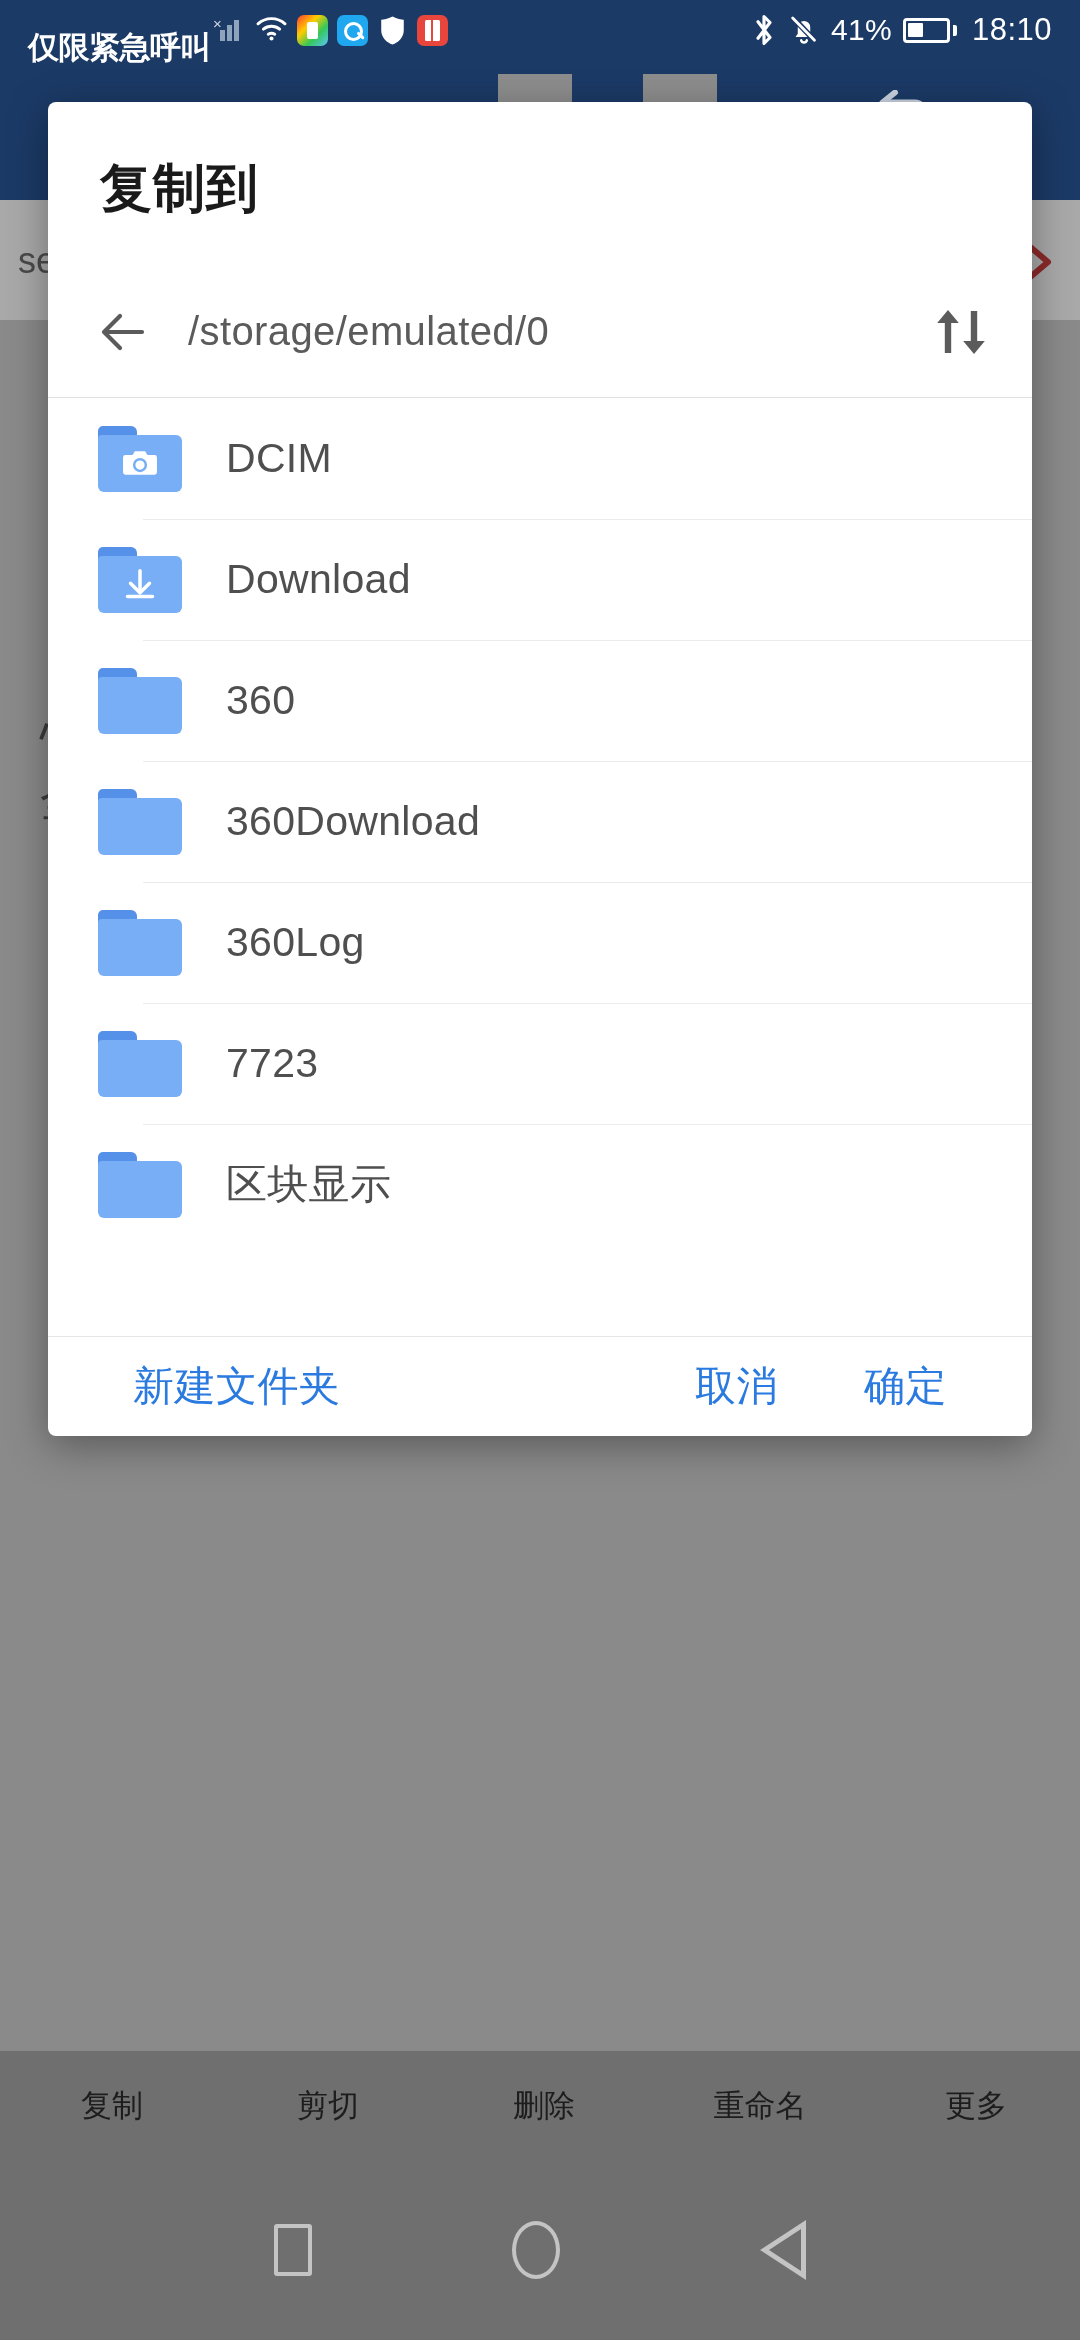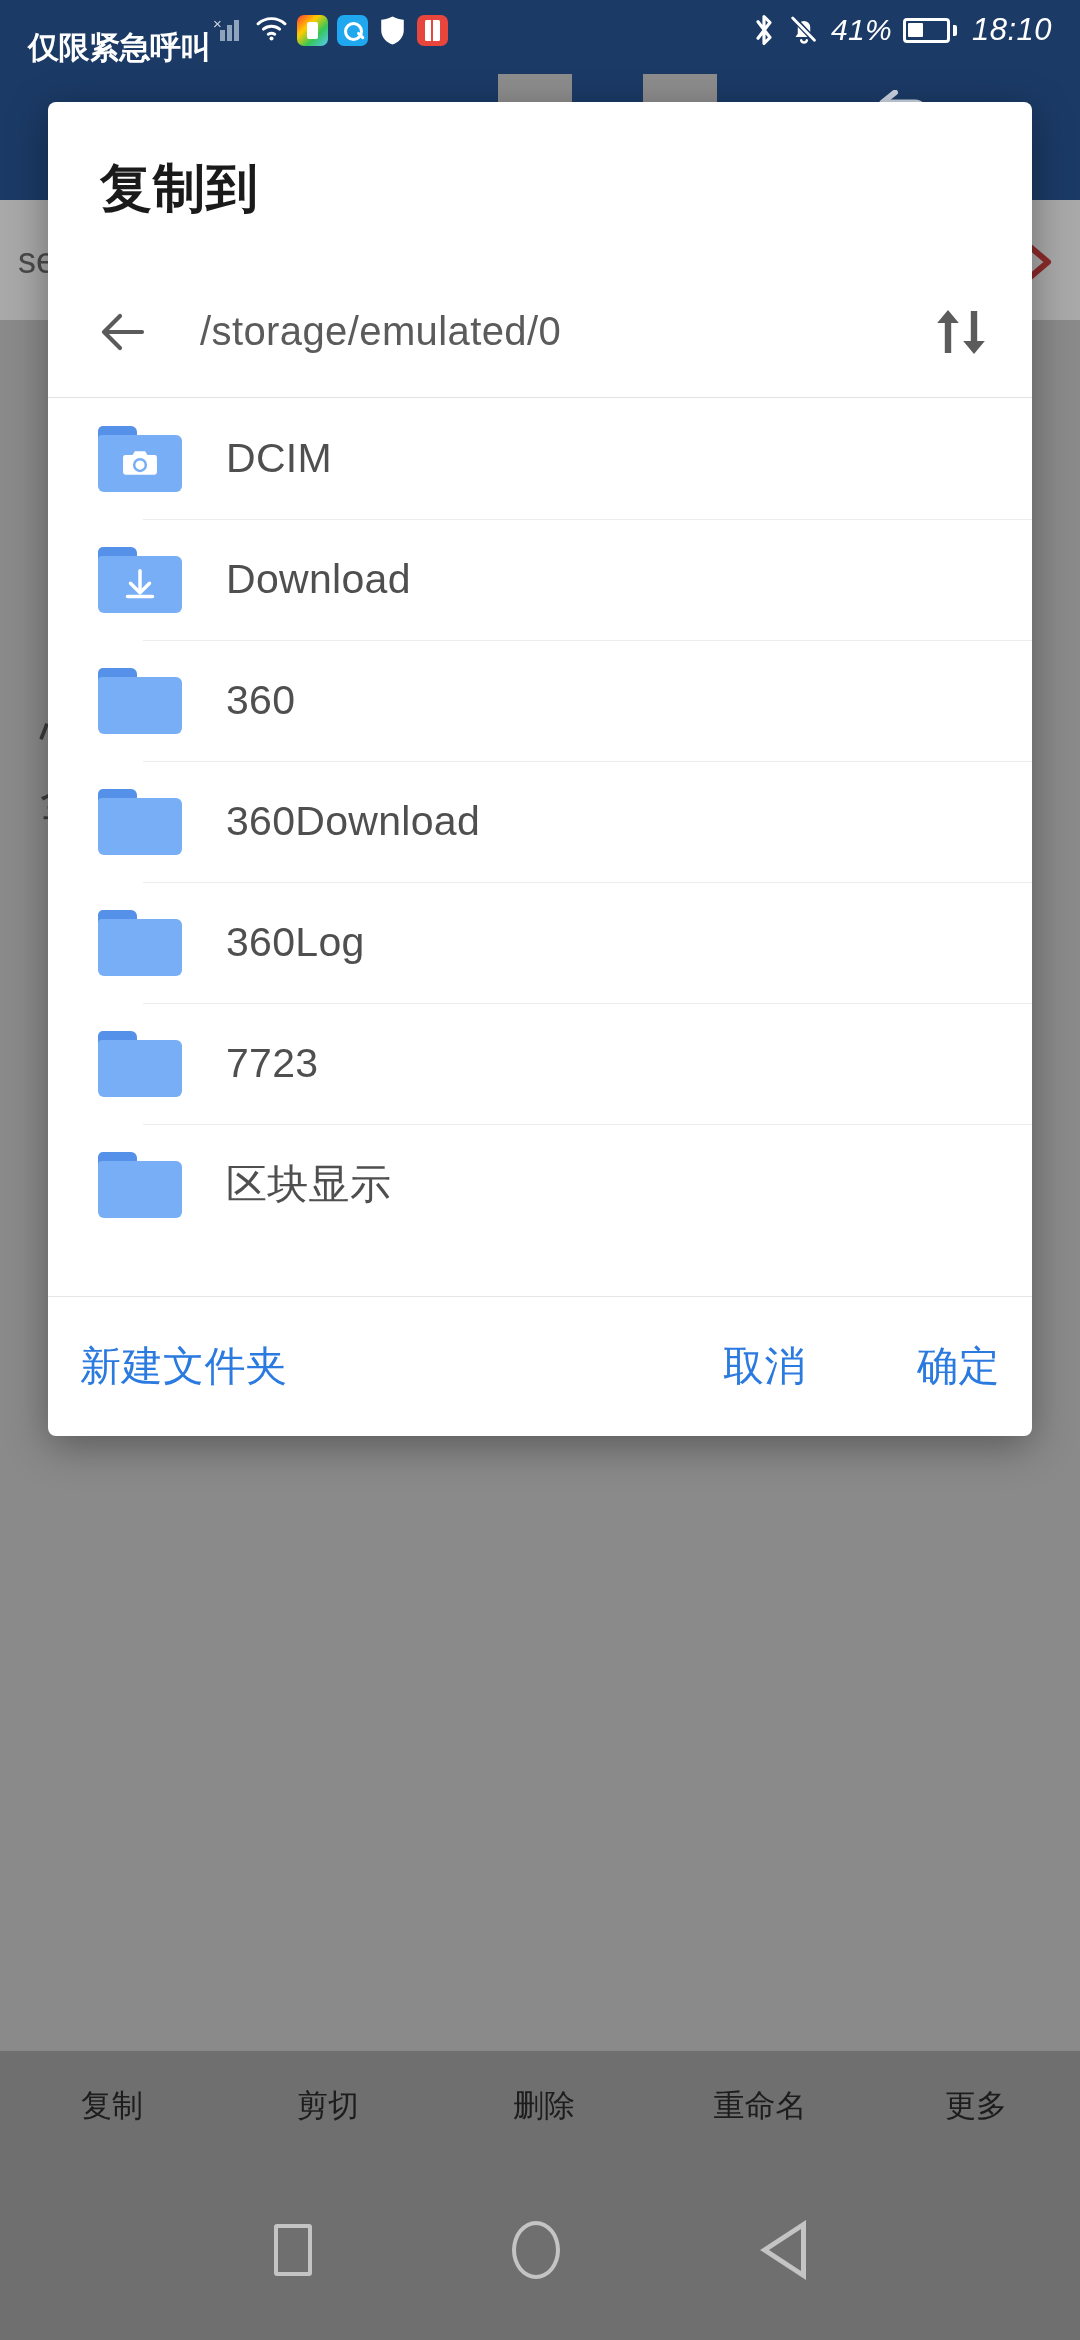--- a/index.html
+++ b/index.html
@@ -31,21 +31,21 @@
   .ic-paint { background: linear-gradient(135deg,#ff3b30 0%,#ffcc00 35%,#34c759 65%,#5ac8fa 100%); position: relative; }
   .ic-paint::after{content:"";position:absolute;left:10px;top:7px;width:11px;height:17px;background:#fff;border-radius:2px;}
   .ic-search { background: #1fa8ef; position: relative; }
   .ic-search::after{content:"";position:absolute;left:7px;top:7px;width:13px;height:13px;border:3px solid #fff;border-radius:50%;}
   .ic-search::before{content:"";position:absolute;left:19px;top:19px;width:9px;height:3.4px;background:#fff;transform:rotate(45deg);border-radius:2px;}
   .ic-shield { background: transparent; }
   .ic-book { background: #e8453c; position: relative; }
   .ic-book::after{content:"";position:absolute;left:8px;top:5px;width:15px;height:21px;background:#fff;border-radius:1.5px;}
   .ic-book::before{content:"";position:absolute;left:14.5px;top:5px;width:2px;height:21px;background:#e8453c;z-index:2;}
 
-  #status-right { margin-left: auto; display: flex; align-items: center; gap: 11px; font-style: italic; }
+  #status-right { margin-left: auto; display: flex; align-items: center; gap: 11px; }
   .bt-icon svg, .bell-icon svg { display: block; }
   .batt-pct { font-size: 30px; font-weight: 400; letter-spacing: 0.3px; }
   .batt-shell { width: 47px; height: 25px; border: 3px solid #ffffff; border-radius: 4px; position: relative; display: flex; align-items: center; padding: 2.5px; }
   .batt-fill { height: 100%; background: #ffffff; border-radius: 1px; }
   .batt-nub { width: 4px; height: 11px; background: #ffffff; border-radius: 0 2px 2px 0; margin-left: 3px; }
   .clock { font-size: 31px; font-weight: 400; letter-spacing: 0.5px; margin-left: 4px; }
 
   
   #app-bar {
     position: absolute; top: 60px; left: 0; width: 1080px; height: 140px;
@@ -98,21 +98,21 @@
     box-shadow: 0 10px 40px rgba(0,0,0,0.35);
     display: flex; flex-direction: column;
   }
   #dlg-title { padding: 52px 0 0 52px; font-size: 52px; font-weight: 700; color: #1a1a1a; letter-spacing: 1px; }
 
   #path-bar {
     height: 132px; display: flex; align-items: center; padding: 0 42px 0 50px;
     margin-top: 42px; border-bottom: 1px solid #e2e2e2; flex: 0 0 auto;
   }
   #back-arrow { width: 52px; height: 52px; flex: 0 0 auto; }
-  #path-text { margin-left: 50px; font-size: 40px; color: #5b5b5b; letter-spacing: 0.4px; }
+  #path-text { margin-left: 38px; font-size: 40px; color: #5b5b5b; letter-spacing: 0.4px; }
   #sort-icon { margin-left: auto; width: 58px; height: 54px; }
 
   #file-list { flex: 1 1 auto; overflow: hidden; }
   .file-row {
     height: 121px; display: flex; align-items: center; padding-left: 50px;
     position: relative;
   }
   .file-row + .file-row::before {
     content: ""; position: absolute; top: 0; left: 95px; right: 0; height: 1px; background: #ececec;
   }
@@ -125,22 +125,22 @@
     position: absolute; left: 0; top: 9px; width: 84px; height: 57px;
     background: #77aef5; border-radius: 4px 6px 6px 6px;
   }
   .folder-ico .glyph {
     position: absolute; left: 0; top: 9px; width: 84px; height: 57px;
     display: flex; align-items: center; justify-content: center;
   }
   .file-name { margin-left: 44px; font-size: 41px; color: #4f4f4f; letter-spacing: 0.3px; }
 
   #dlg-actions {
-    flex: 0 0 auto; height: 140px; display: flex; align-items: center;
-    border-top: 1px solid #e6e6e6; padding: 0 32px; gap: 25px;
+    flex: 0 0 auto; height: 100px; display: flex; align-items: center;
+    border-top: 1px solid #e6e6e6; padding: 0 85px;
   }
   .dlg-btn { font-size: 41px; color: #2a7ae0; background: none; border: none; cursor: pointer;
     font-family: inherit; letter-spacing: 0.5px; }
   #btn-cancel { margin-left: auto; margin-right: 86px; }
 </style>
 </head>
 <body>
 
 <div id="screen">
 

